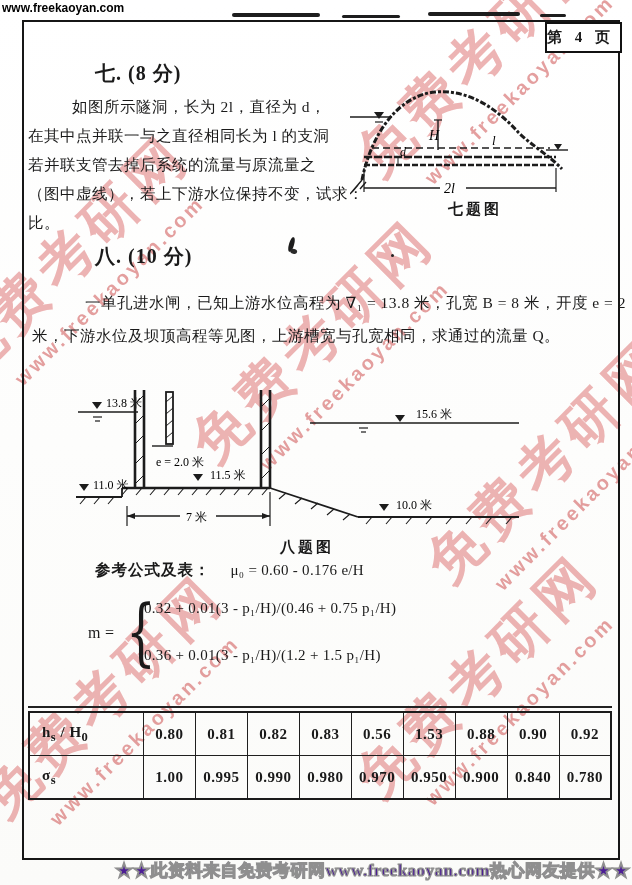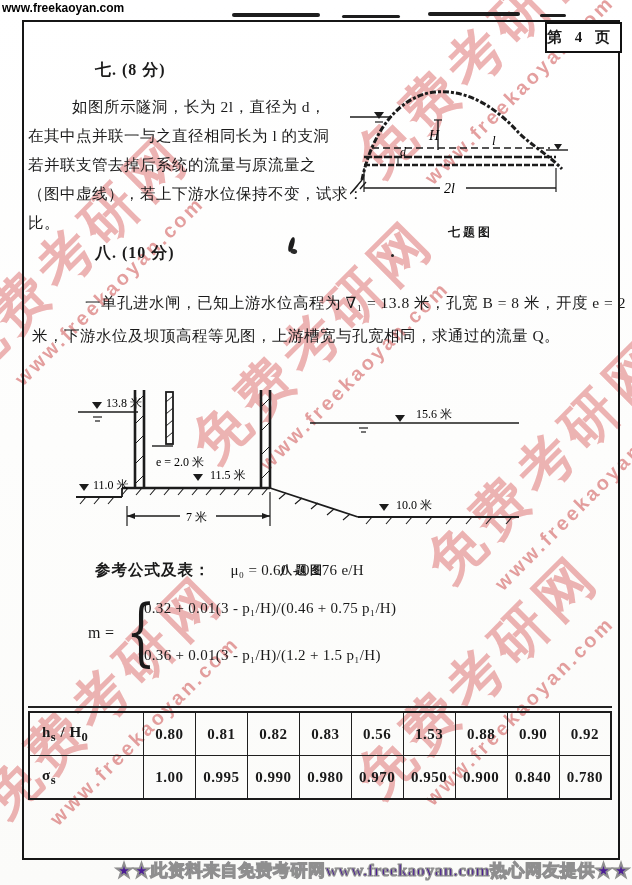--- a/index.html
+++ b/index.html
@@ -21,24 +21,24 @@
   .footer-banner{left:0;top:859px;width:630px;text-align:right;z-index:3;
     font-size:17px;font-weight:bold;letter-spacing:.5px;color:#4c1d95;
     -webkit-text-stroke:1.2px #8f8f8f;text-shadow:0 0 1px #aaa;white-space:nowrap;}
   
   .wm{position:absolute;transform:rotate(-45deg);z-index:1;pointer-events:none;white-space:nowrap;}
   .wm-main{font-size:56px;font-weight:bold;letter-spacing:7px;color:rgba(217,99,99,.48);}
   .wm-sub{font-size:20px;font-weight:bold;letter-spacing:3px;margin:4px 0 0 34px;
     color:rgba(206,80,80,.55);font-family:"Liberation Sans","DejaVu Sans",sans-serif;}
   
   .content{z-index:2;}
-  .h-cn{font-size:16px;font-weight:bold;letter-spacing:1px;}
+  .h-cn{font-size:20px;font-weight:bold;letter-spacing:1px;}
   .para-line{font-size:15.5px;line-height:29px;white-space:nowrap;letter-spacing:.5px;}
   .indent1{margin-left:44px;}
-  .fig-caption{font-size:12px;font-weight:bold;letter-spacing:3px;margin-top:24px;}
+  .fig-caption{font-size:15px;font-weight:bold;letter-spacing:3px;}
   .formula{font-size:15px;letter-spacing:.3px;white-space:nowrap;}
   .m-brace-ch{font-size:72px;line-height:72px;display:inline-block;transform:scaleX(.65);
     font-family:"DejaVu Serif",serif;font-weight:normal;}
   
   table.sigma{border-collapse:collapse;table-layout:fixed;width:584px;background:transparent;}
   table.sigma td{border:1.6px solid #1f1f1f;height:40px;text-align:center;
     font-size:15px;font-weight:600;letter-spacing:.5px;}
   table.sigma{border:2.5px solid #1b1b1b;}
   table.sigma td.lbl{text-align:left;padding-left:12px;font-weight:700;}
   .table-topline{background:#222;height:2px;z-index:2;}

